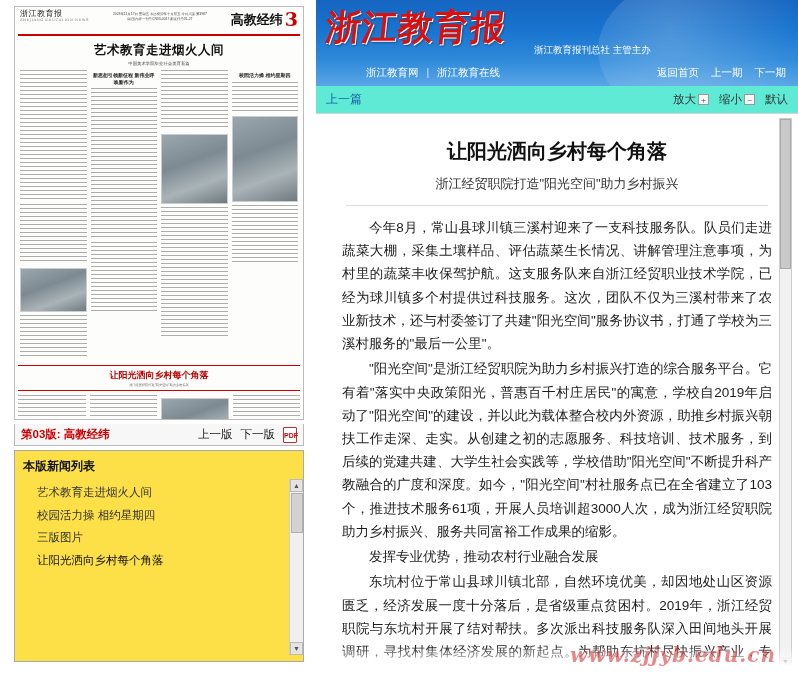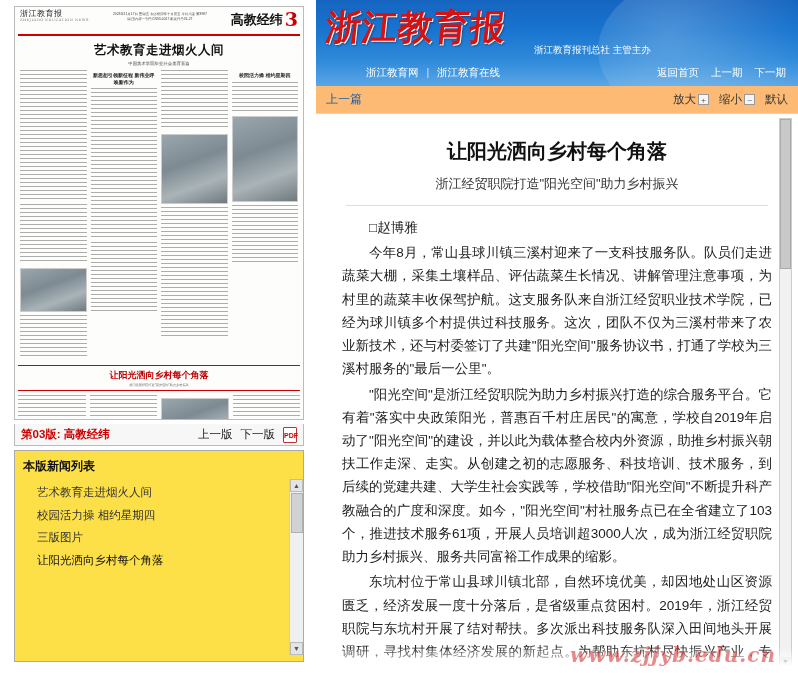--- a/index.html
+++ b/index.html
@@ -170,21 +170,21 @@
   }
   .banner-links span { color:#fff; }
   .banner-links .sep { margin: 0 5px; color:#cfe3f7; }
   .banner-right-links {
     position:absolute; right: 12px; top: 66px; font-size: 10.5px; color:#fff;
     display:flex; gap: 12px;
   }
 
   .toolbar {
     position:relative; height: 28px; border-bottom:1px solid #d6d6d6;
-    background:#fdba74; display:flex; align-items:center; padding: 8px 10px;
+    background:#5eead4; display:flex; align-items:center; padding: 8px 10px;
   }
   .toolbar .prev { color:#1a5fa8; font-size: 12px; }
   .toolbar .date {
     position:absolute; left:0; right:0; text-align:center;
     font-size: 12.5px; color:#333;
   }
   .toolbar .zoom-group {
     margin-left:auto; display:flex; align-items:center; gap:10px;
     font-size: 11.5px; color:#333; z-index:2;
   }
@@ -370,23 +370,23 @@
         </span>
         <span>默认</span>
       </span>
     </div>
 
     <div class="article-area">
       <h1 class="art-title">让阳光洒向乡村每个角落</h1>
       <div class="art-subtitle">浙江经贸职院打造"阳光空间"助力乡村振兴</div>
       <div class="art-divider"></div>
       <div class="art-body">
-        <p class="byline">□赵博雅</p>
         <p>今年8月，常山县球川镇三溪村迎来了一支科技服务队。队员们走进蔬菜大棚，采集土壤样品、评估蔬菜生长情况、讲解管理注意事项，为村里的蔬菜丰收保驾护航。这支服务队来自浙江经贸职业技术学院，已经为球川镇多个村提供过科技服务。这次，团队不仅为三溪村带来了农业新技术，还与村委签订了共建"阳光空间"服务协议书，打通了学校为三溪村服务的"最后一公里"。</p>
         <p>"阳光空间"是浙江经贸职院为助力乡村振兴打造的综合服务平台。它有着"落实中央政策阳光，普惠百千村庄居民"的寓意，学校自2019年启动了"阳光空间"的建设，并以此为载体整合校内外资源，助推乡村振兴朝扶工作走深、走实。从创建之初的志愿服务、科技培训、技术服务，到后续的党建共建、大学生社会实践等，学校借助"阳光空间"不断提升科产教融合的广度和深度。如今，"阳光空间"村社服务点已在全省建立了103个，推进技术服务61项，开展人员培训超3000人次，成为浙江经贸职院助力乡村振兴、服务共同富裕工作成果的缩影。</p>
+        <p>发挥专业优势，推动农村行业融合发展</p>
         <p>东坑村位于常山县球川镇北部，自然环境优美，却因地处山区资源匮乏，经济发展一度十分落后，是省级重点贫困村。2019年，浙江经贸职院与东坑村开展了结对帮扶。多次派出科技服务队深入田间地头开展调研，寻找村集体经济发展的新起点。为帮助东坑村尽快振兴产业，专家们选择了适合村内种植的食用菌和香榧作为产业发展的主要项目，并帮助村子整合了180余万元帮扶资金，建成了东坑古道农业特色产业园。有了专家的指导，园区的菌菇、香榧第一年就喜获丰收，为村集体增加了10多万元的收入。</p>
       </div>
 
       <div class="art-scroll">
         <div class="up">▲</div>
         <div class="thumb"></div>
         <div class="down">▼</div>
       </div>
 
       <div class="fade-bottom"></div>

